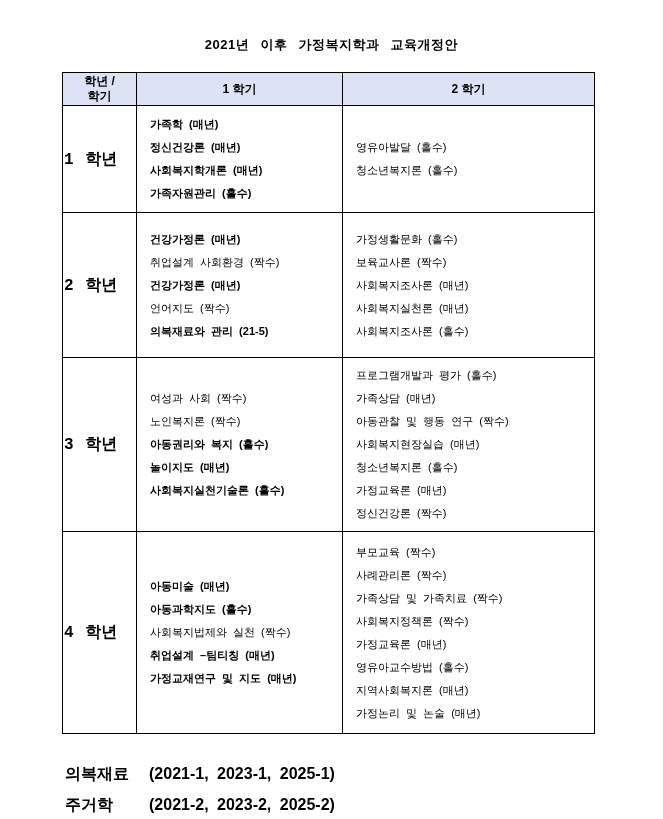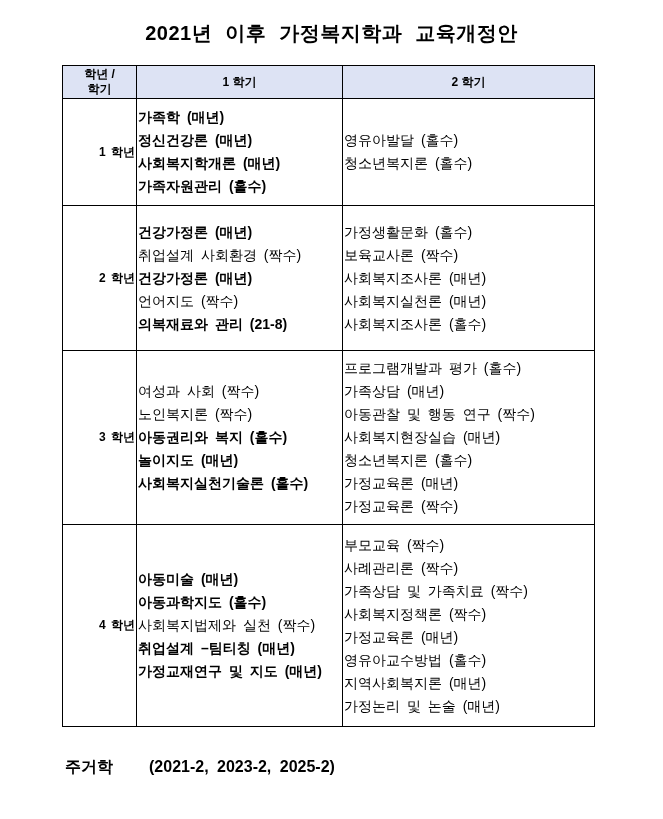--- a/index.html
+++ b/index.html
@@ -11,23 +11,23 @@
   }
   .page {
     position: relative;
     width: 663px;
     height: 819px;
     background: #ffffff;
     overflow: hidden;
   }
   .doc-title {
     margin: 0;
-    padding-top: 20px;
+    padding-top: 36px;
     text-align: center;
-    font-size: 20px;
+    font-size: 13px;
     font-weight: bold;
     word-spacing: 7px;
     letter-spacing: 0.5px;
   }
   table.curriculum {
     border-collapse: collapse;
     table-layout: fixed;
     margin: 18px 0 0 62px;
   }
   table.curriculum col.c0 { width: 74px; }
@@ -42,28 +42,29 @@
     background: #dde3f4;
     font-size: 12px;
     font-weight: bold;
     text-align: center;
     height: 30px;
     line-height: 1.25;
     white-space: pre-line;
     padding: 1px 0;
   }
   td.grade {
-    text-align: right;
-    font-size: 12px;
+    text-align: left;
+    font-size: 16px;
     font-weight: bold;
     word-spacing: 2px;
+    font-family: Liberation Mono, monospace;
   }
   td.courses {
-    padding: 5px 4px 5px 1px;
-    font-size: 14px;
+    padding: 5px 4px 5px 13px;
+    font-size: 11px;
   }
   .course {
     line-height: 23px;
     word-spacing: 3px;
     white-space: nowrap;
   }
   .course.bold { font-weight: bold; }
   tbody tr:nth-child(1) td { height: 96px; }
   tbody tr:nth-child(2) td { height: 134px; }
   tbody tr:nth-child(3) td { height: 163px; }
@@ -115,21 +116,21 @@
             <div class="course">청소년복지론 (홀수)</div>
           </td>
         </tr>
         <tr>
           <td class="grade">2 학년</td>
           <td class="courses">
             <div class="course bold">건강가정론 (매년)</div>
             <div class="course">취업설계 사회환경 (짝수)</div>
             <div class="course bold">건강가정론 (매년)</div>
             <div class="course">언어지도 (짝수)</div>
-            <div class="course bold">의복재료와 관리 (21-8)</div>
+            <div class="course bold">의복재료와 관리 (21-5)</div>
           </td>
           <td class="courses">
             <div class="course">가정생활문화 (홀수)</div>
             <div class="course">보육교사론 (짝수)</div>
             <div class="course">사회복지조사론 (매년)</div>
             <div class="course">사회복지실천론 (매년)</div>
             <div class="course">사회복지조사론 (홀수)</div>
           </td>
         </tr>
         <tr>
@@ -141,21 +142,21 @@
             <div class="course bold">놀이지도 (매년)</div>
             <div class="course bold">사회복지실천기술론 (홀수)</div>
           </td>
           <td class="courses">
             <div class="course">프로그램개발과 평가 (홀수)</div>
             <div class="course">가족상담 (매년)</div>
             <div class="course">아동관찰 및 행동 연구 (짝수)</div>
             <div class="course">사회복지현장실습 (매년)</div>
             <div class="course">청소년복지론 (홀수)</div>
             <div class="course">가정교육론 (매년)</div>
-            <div class="course">가정교육론 (짝수)</div>
+            <div class="course">정신건강론 (짝수)</div>
           </td>
         </tr>
         <tr>
           <td class="grade">4 학년</td>
           <td class="courses">
             <div class="course bold">아동미술 (매년)</div>
             <div class="course bold">아동과학지도 (홀수)</div>
             <div class="course">사회복지법제와 실천 (짝수)</div>
             <div class="course bold">취업설계 –팀티칭 (매년)</div>
             <div class="course bold">가정교재연구 및 지도 (매년)</div>
@@ -169,20 +170,22 @@
             <div class="course">영유아교수방법 (홀수)</div>
             <div class="course">지역사회복지론 (매년)</div>
             <div class="course">가정논리 및 논술 (매년)</div>
           </td>
         </tr>
       </tbody>
   </table>
 
   <div class="notes" id="notes">
       <div class="note-line">
+        <span class="note-label">의복재료</span>
+        <span class="note-value">(2021-1, 2023-1,  2025-1)</span>
       </div>
       <div class="note-line">
         <span class="note-label">주거학</span>
         <span class="note-value">(2021-2, 2023-2,  2025-2)</span>
       </div>
     </div>
 
 </div>
 
 </body></html>

